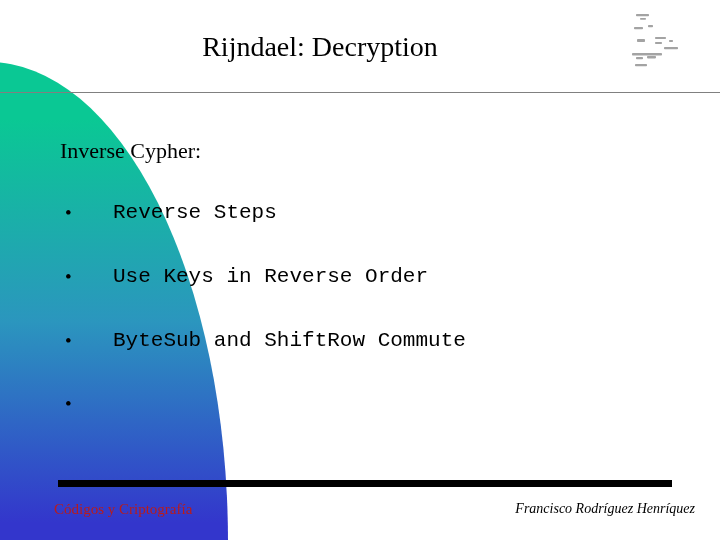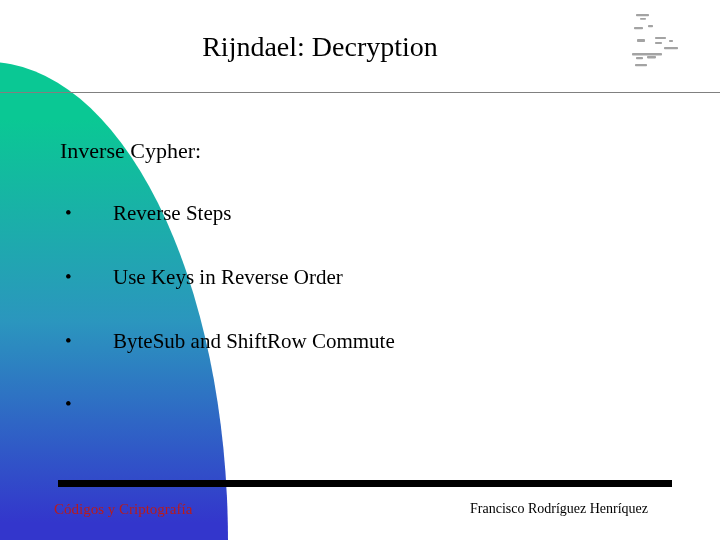--- a/index.html
+++ b/index.html
@@ -112,20 +112,21 @@
     font-size: 19px;
     line-height: 28px;
     color: #000000;
     text-align: left;
   }
   .bullet-row .btext {
     position: absolute;
     left: 53px;
     top: 0;
     line-height: 28px;
+    font-family: Liberation Mono, monospace;
   }
   #bullet-0 { top: 199px; }
   #bullet-1 { top: 263px; }
   #bullet-2 { top: 327px; }
   #bullet-3 { top: 390px; }
 
   
   #footer-rule {
     position: absolute;
     left: 58px;
@@ -143,26 +144,27 @@
     line-height: 20px;
     color: #b91c1c;
     white-space: nowrap;
     z-index: 6;
   }
   #footer-right {
     position: absolute;
     left: 470px;
     top: 499px;
     width: 225px;
-    text-align: left;
+    text-align: right;
     font-size: 14px;
     line-height: 20px;
     color: #000000;
     white-space: nowrap;
     z-index: 6;
+    font-style: italic;
   }
 </style>
 </head>
 <body>
 
 <div id="slide" style="background: rgb(255, 255, 255);">
 
   <div id="deco-layer">
     <div id="deco-oval" style="background: linear-gradient(rgb(10, 200, 148) 0%, rgb(10, 200, 148) 6%, rgb(43, 150, 190) 27%, rgb(51, 54, 204) 48%, rgb(51, 54, 204) 100%);"></div>
   </div>

